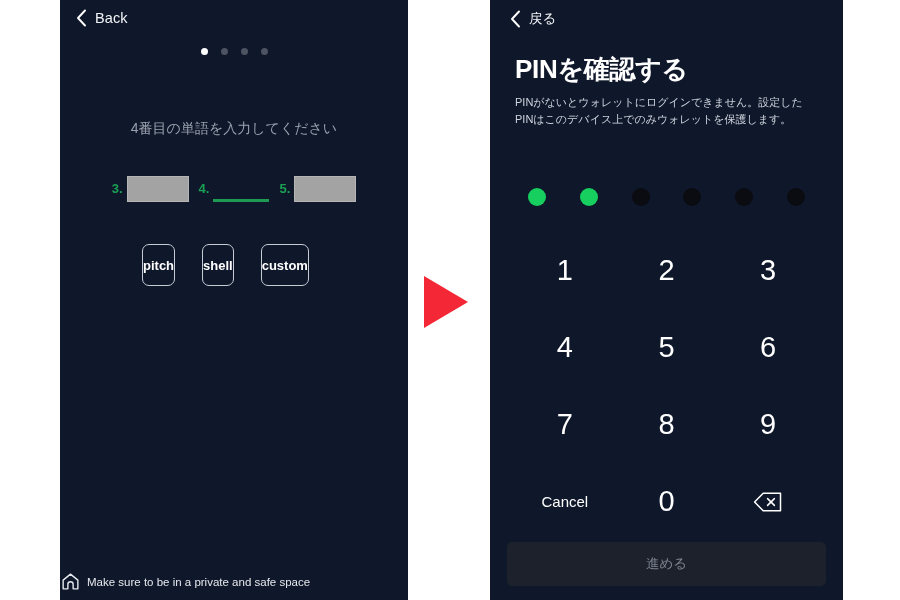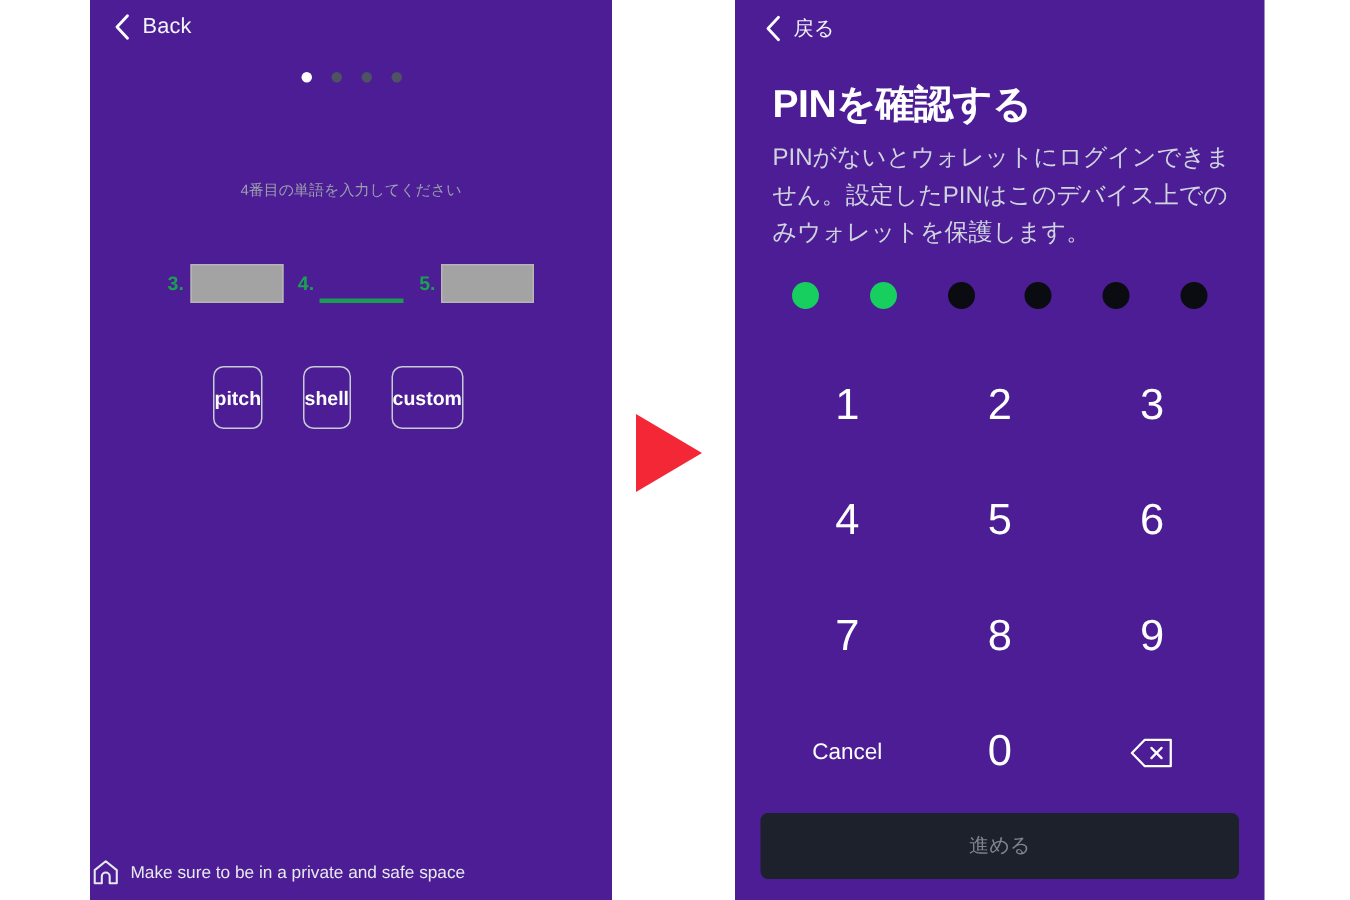--- a/index.html
+++ b/index.html
@@ -13,21 +13,21 @@
     position: relative;
     width: 900px; height: 600px;
     background: #ffffff;
   }
 
   
   .panel {
     position: absolute;
     top: 0;
     height: 600px;
-    background: #4c1d95;
+    background: #0f172a;
     overflow: hidden;
   }
   .panel-left  { left: 60px;  width: 348px; }
   .panel-right { left: 490px; width: 353px; }
 
   
   .backbar {
     position: absolute;
     display: flex;
     align-items: center;
@@ -54,21 +54,21 @@
     text-align: center;
     color: #ffffff;
     font-size: 25px;
     font-weight: bold;
     letter-spacing: -0.2px;
   }
   .l-sub {
     position: absolute; top: 120px; left: 0; right: 0;
     text-align: center;
     color: #9aa0ad;
-    font-size: 10px;
+    font-size: 14px;
   }
 
   
   .slots {
     position: absolute; top: 176px; left: 0; right: 0;
     display: flex; justify-content: center; align-items: center; gap: 10px;
   }
   .slot { display: flex; align-items: flex-end; gap: 4px; }
   .slot-num {
     color: #1aa053; font-size: 13px; font-weight: bold;
@@ -126,21 +126,21 @@
   .r-title {
     position: absolute; top: 52px; left: 25px; right: 25px;
     color: #ffffff;
     font-size: 26px;
     font-weight: bold;
     letter-spacing: -0.3px;
   }
   .r-desc {
     position: absolute; top: 94px; left: 25px; right: 22px;
     color: #cfd4de;
-    font-size: 16px;
+    font-size: 11px;
     line-height: 1.55;
   }
 
   .pin-dots {
     position: absolute; top: 188px; left: 38px; right: 38px;
     display: flex; justify-content: space-between; align-items: center;
   }
   .pin-dot { width: 18px; height: 18px; border-radius: 50%; background: #0a0c11; }
   .pin-dot.filled { background: #17cf5e; }
 

